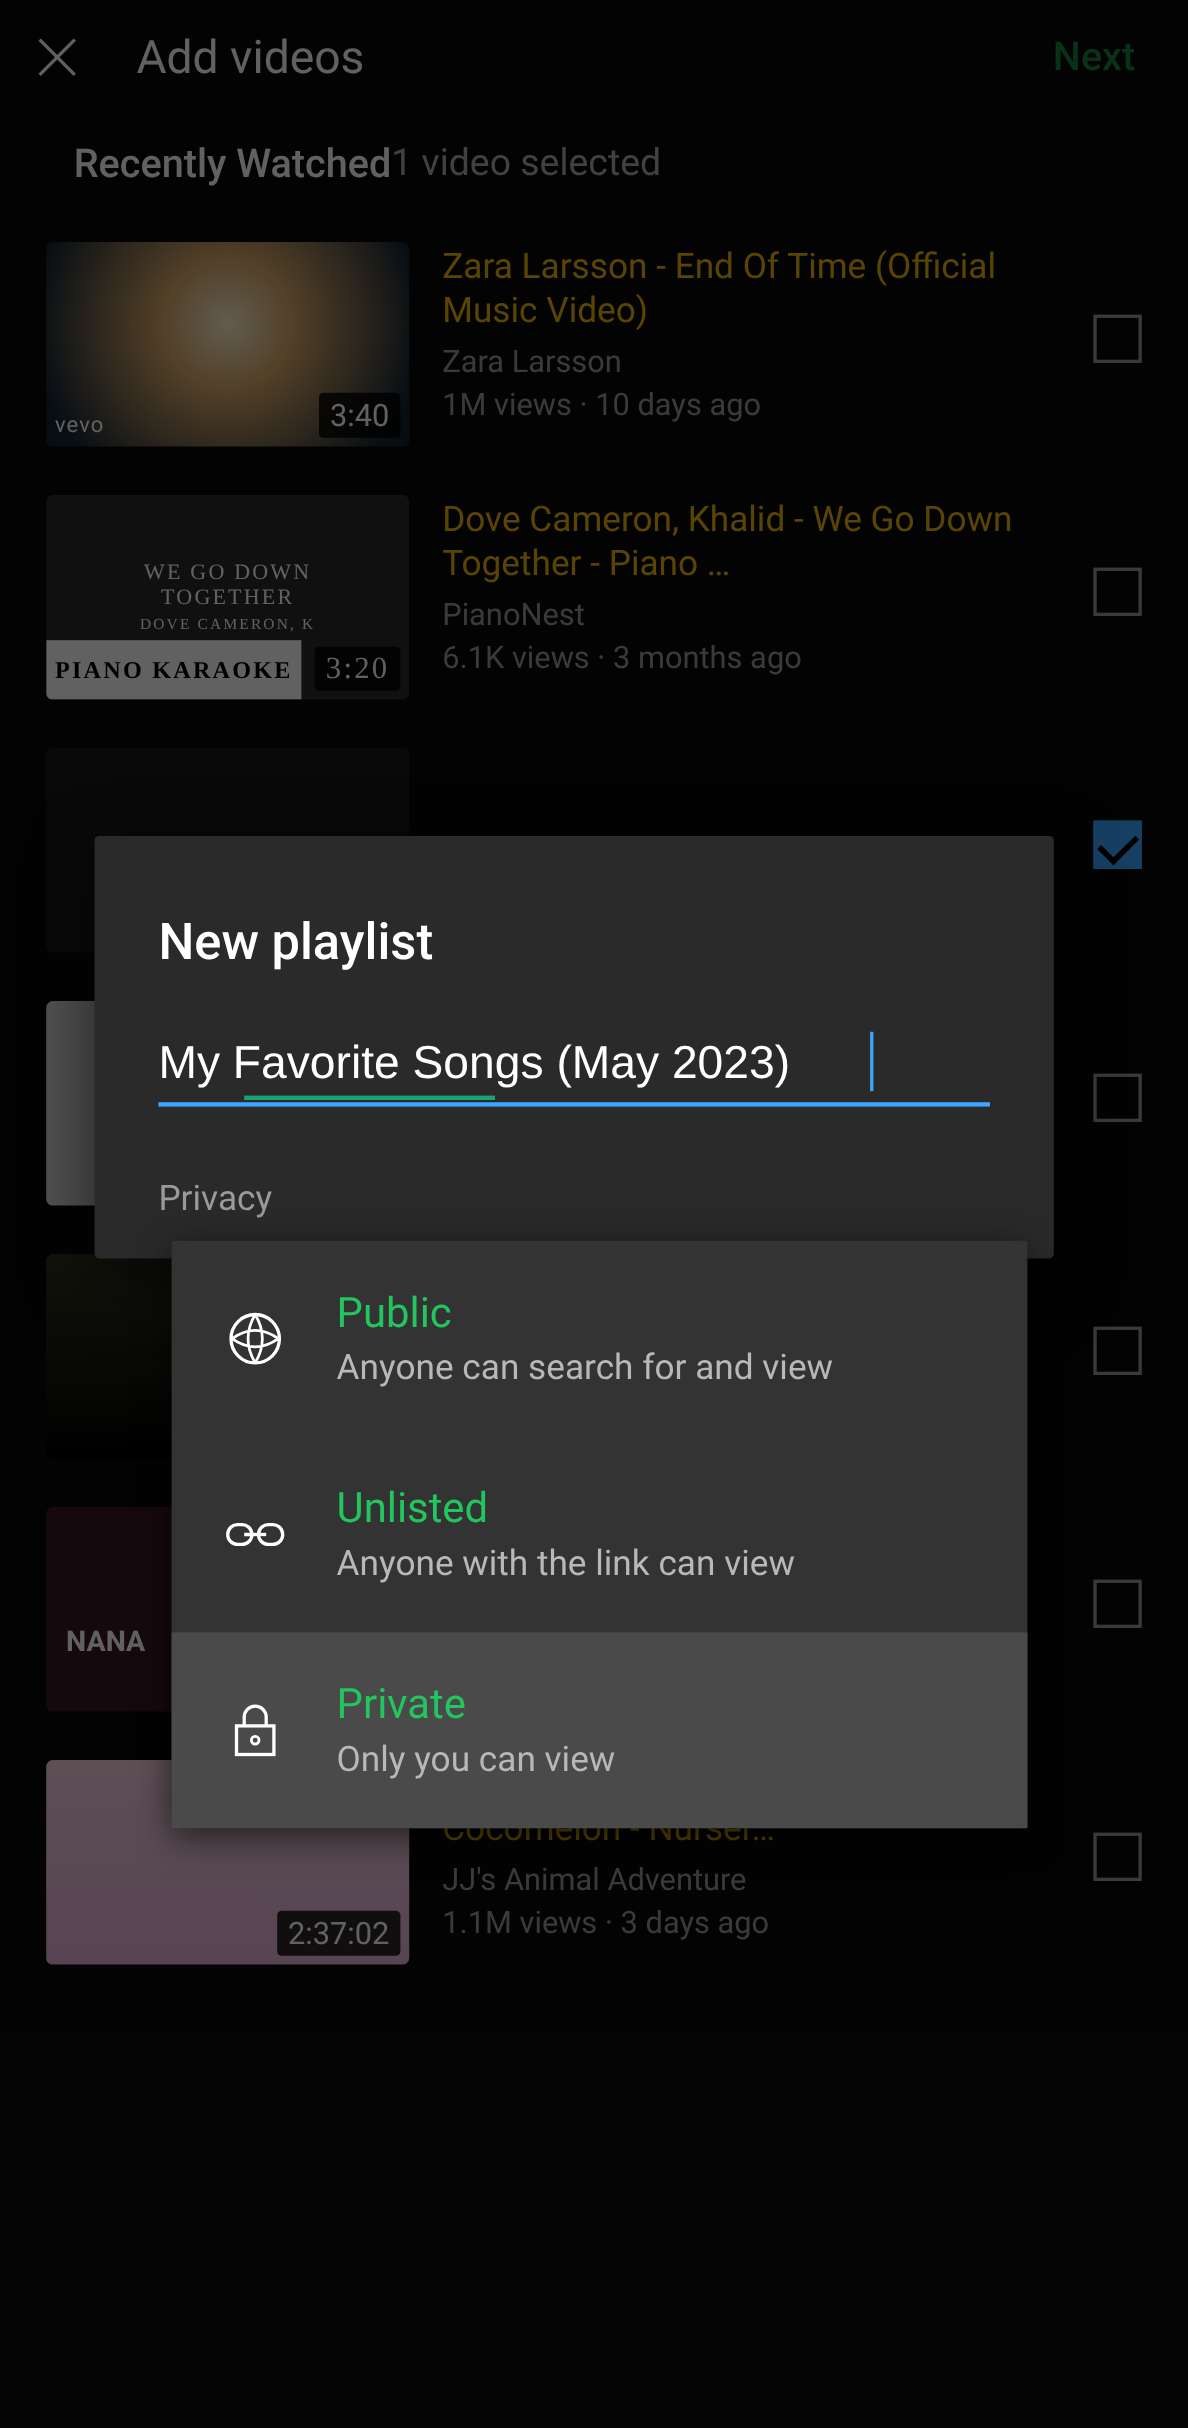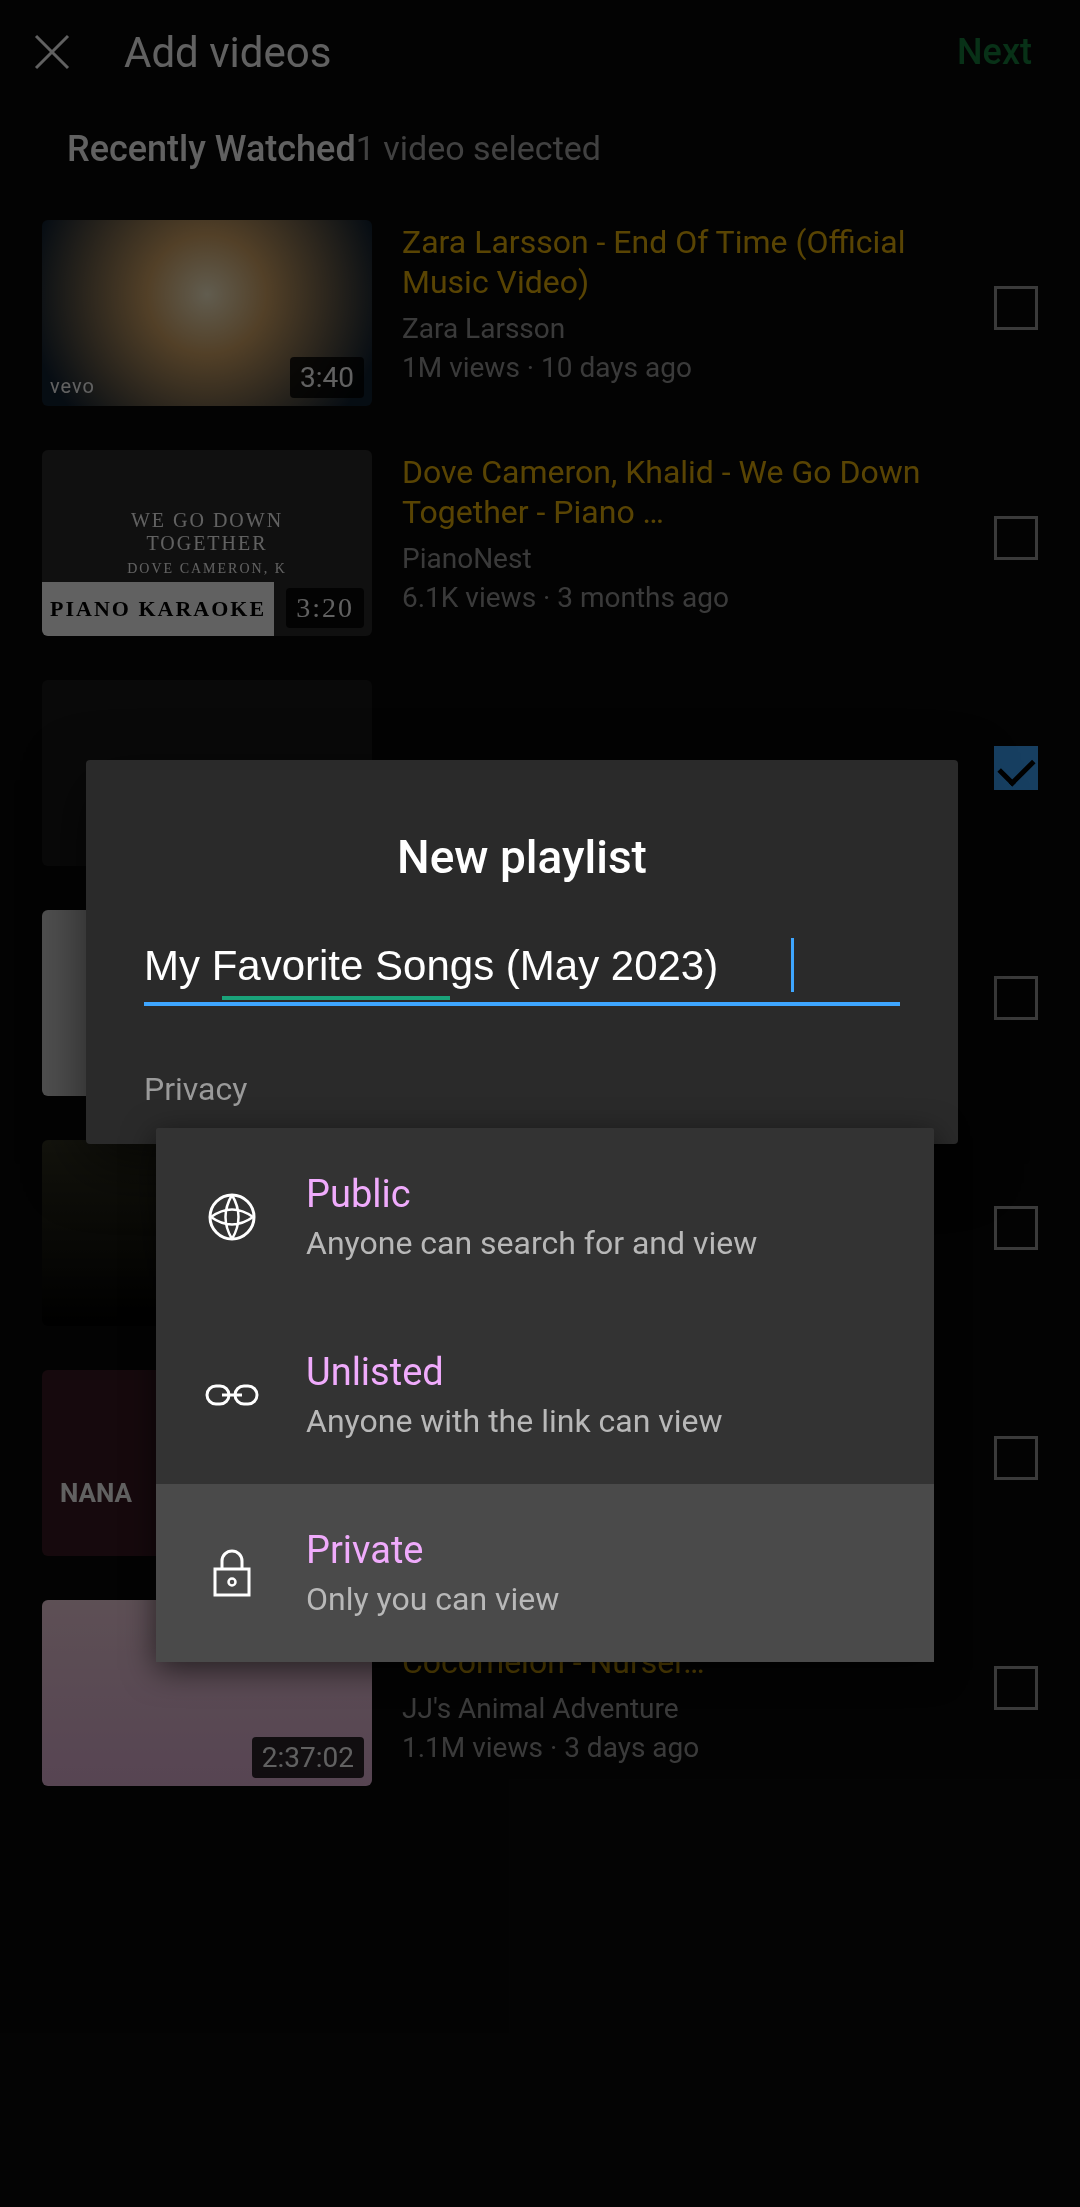--- a/index.html
+++ b/index.html
@@ -36,34 +36,34 @@
   .video-meta { font-size: 28px; color: #9a9a9a; }
   .video-check { width: 44px; height: 44px; border: 3px solid #9a9a9a; margin-top: 66px; flex-shrink:0; }
   .video-check.checked { background: #3ea6ff; border-color:#3ea6ff; position:relative; }
   .video-check.checked::after { content:''; position:absolute; left:9px; top:2px; width:16px; height:28px; border-right:5px solid #000; border-bottom:5px solid #000; transform:rotate(45deg); }
 
   
   .dim { position: absolute; inset: 0; background: rgba(0,0,0,0.62); }
 
   
   .dialog { position: absolute; left: 86px; top: 760px; width: 872px; background: #2a2a2a; border-radius: 4px; padding: 70px 58px 36px 58px; box-shadow: 0 20px 60px rgba(0,0,0,0.6); }
-  .dialog-title { font-size: 46px; font-weight: 500; margin-bottom: 58px; text-align: center; }
+  .dialog-title { font-size: 46px; font-weight: 500; margin-bottom: 58px; }
   .name-input { width: 100%; font-size: 42px; background: transparent; border: none; border-bottom: 4px solid #3ea6ff; color: #fff; padding: 0 0 12px 0; outline: none; }
   .name-input-wrap { position:relative; }
   .spell { position:absolute; left:78px; bottom:6px; width:228px; height:4px; background:#1aa37a; }
   .cursor { position:absolute; right:106px; top:-4px; width:3px; height:54px; background:#3ea6ff; }
   .privacy-label { font-size: 32px; color: #9a9a9a; margin-top: 64px; margin-bottom: 0; }
 
   
   .privacy-menu { position: absolute; left: 156px; top: 1128px; width: 778px; background: #333333; border-radius: 2px; box-shadow: 0 8px 32px rgba(0,0,0,0.6); }
   .privacy-option { display: flex; align-items: center; gap: 46px; padding: 44px 48px; }
   .privacy-option.highlight { background: #4a4a4a; }
   .option-icon { width: 56px; height: 56px; display:flex; align-items:center; justify-content:center; flex-shrink:0; }
   .option-texts { display:flex; flex-direction:column; gap:8px; }
-  .option-title { font-size: 38px; color: #f0abfc; }
+  .option-title { font-size: 38px; color: #22c55e; }
   .option-desc { font-size: 32px; color: #b8b8b8; }
 </style>
 </head>
 <body>
 
 <div class="screen">
 
   <div class="header">
     <div class="close-btn">
       <svg width="48" height="48" viewBox="0 0 48 48">

